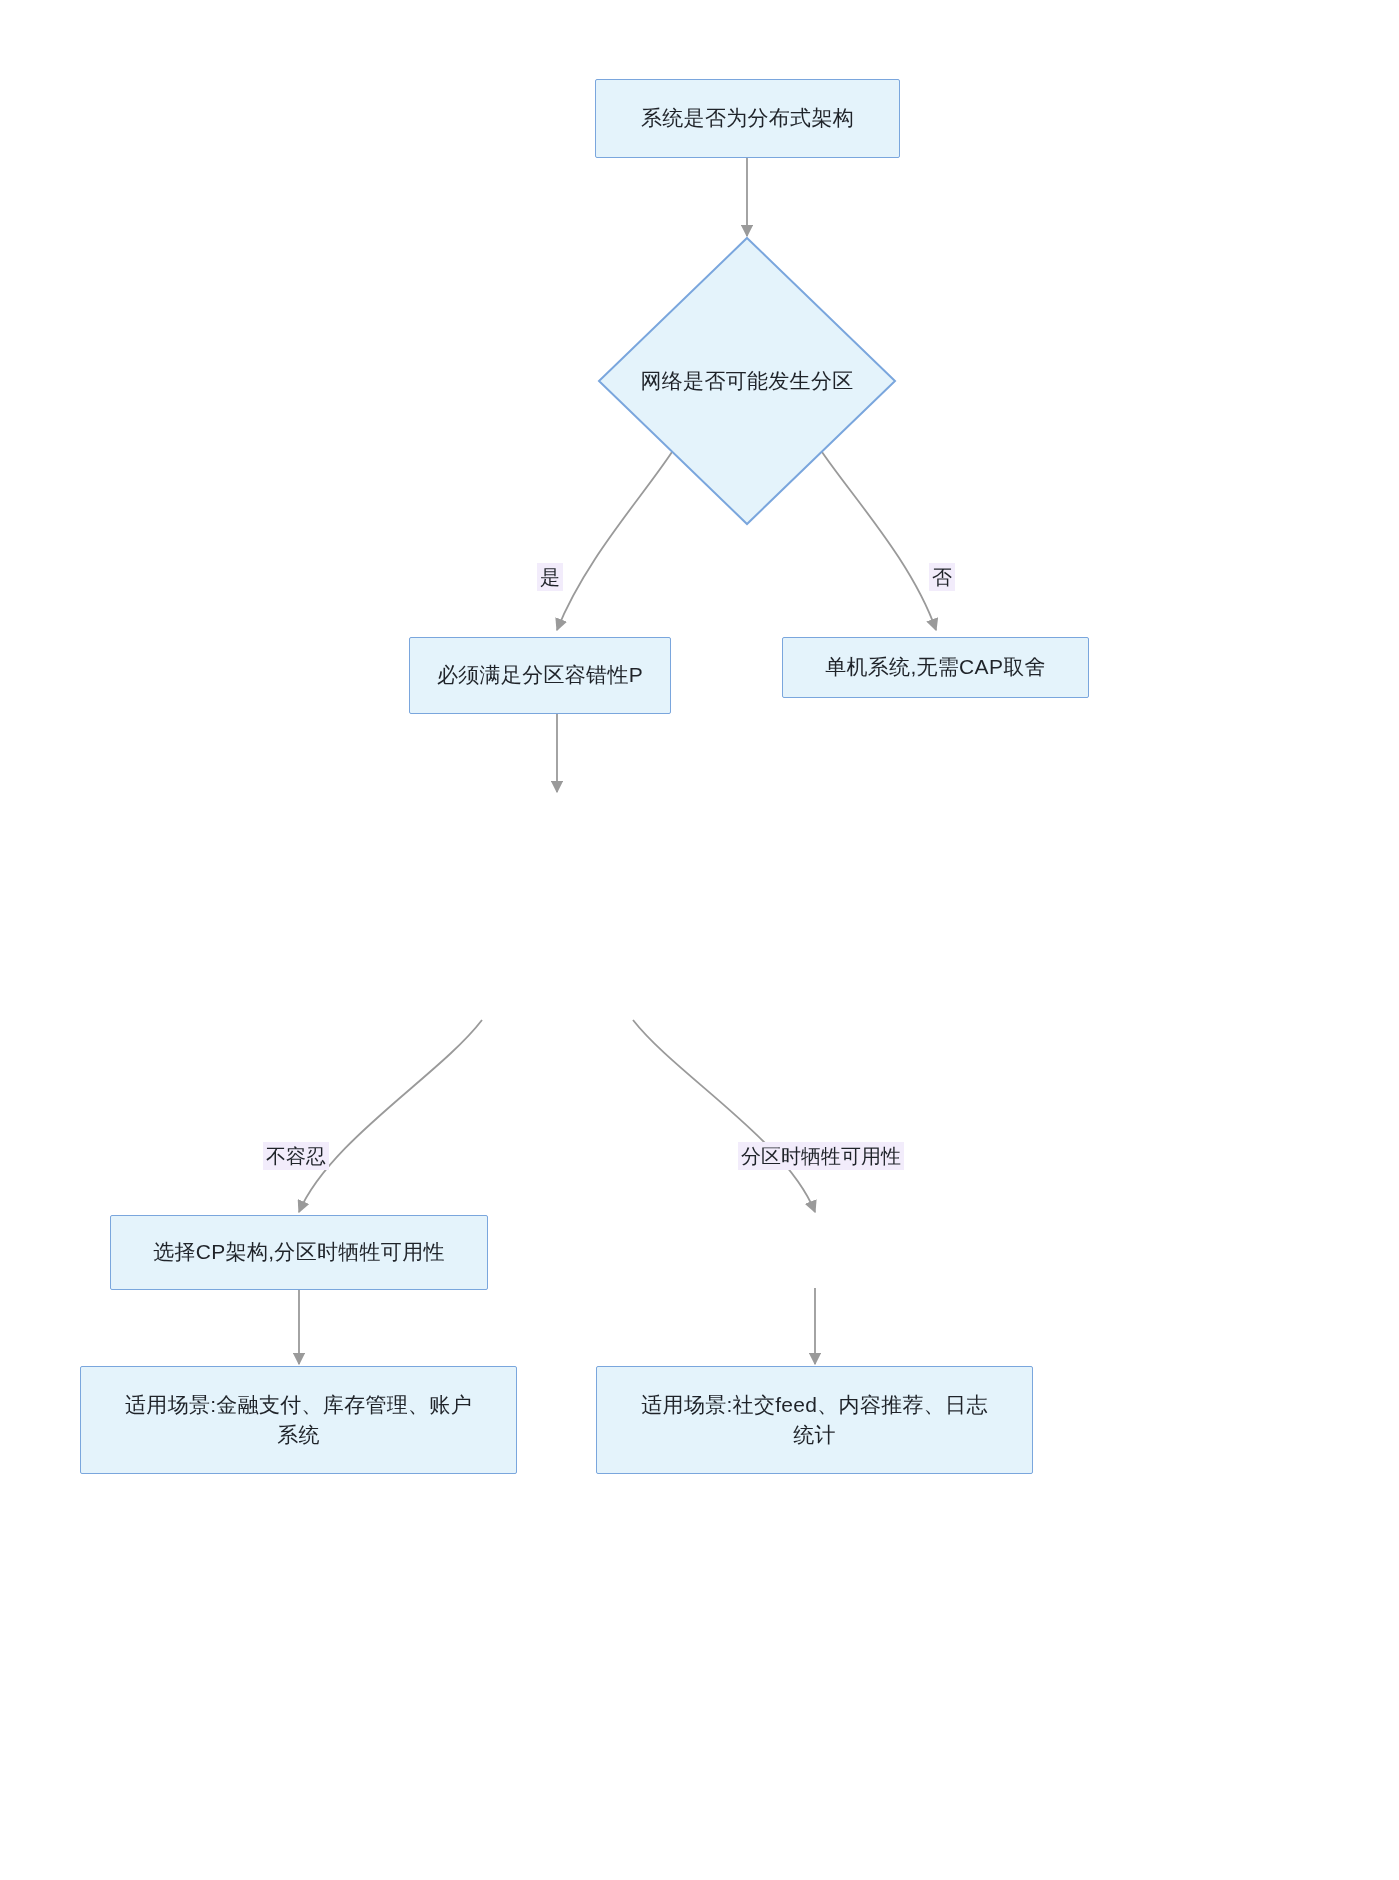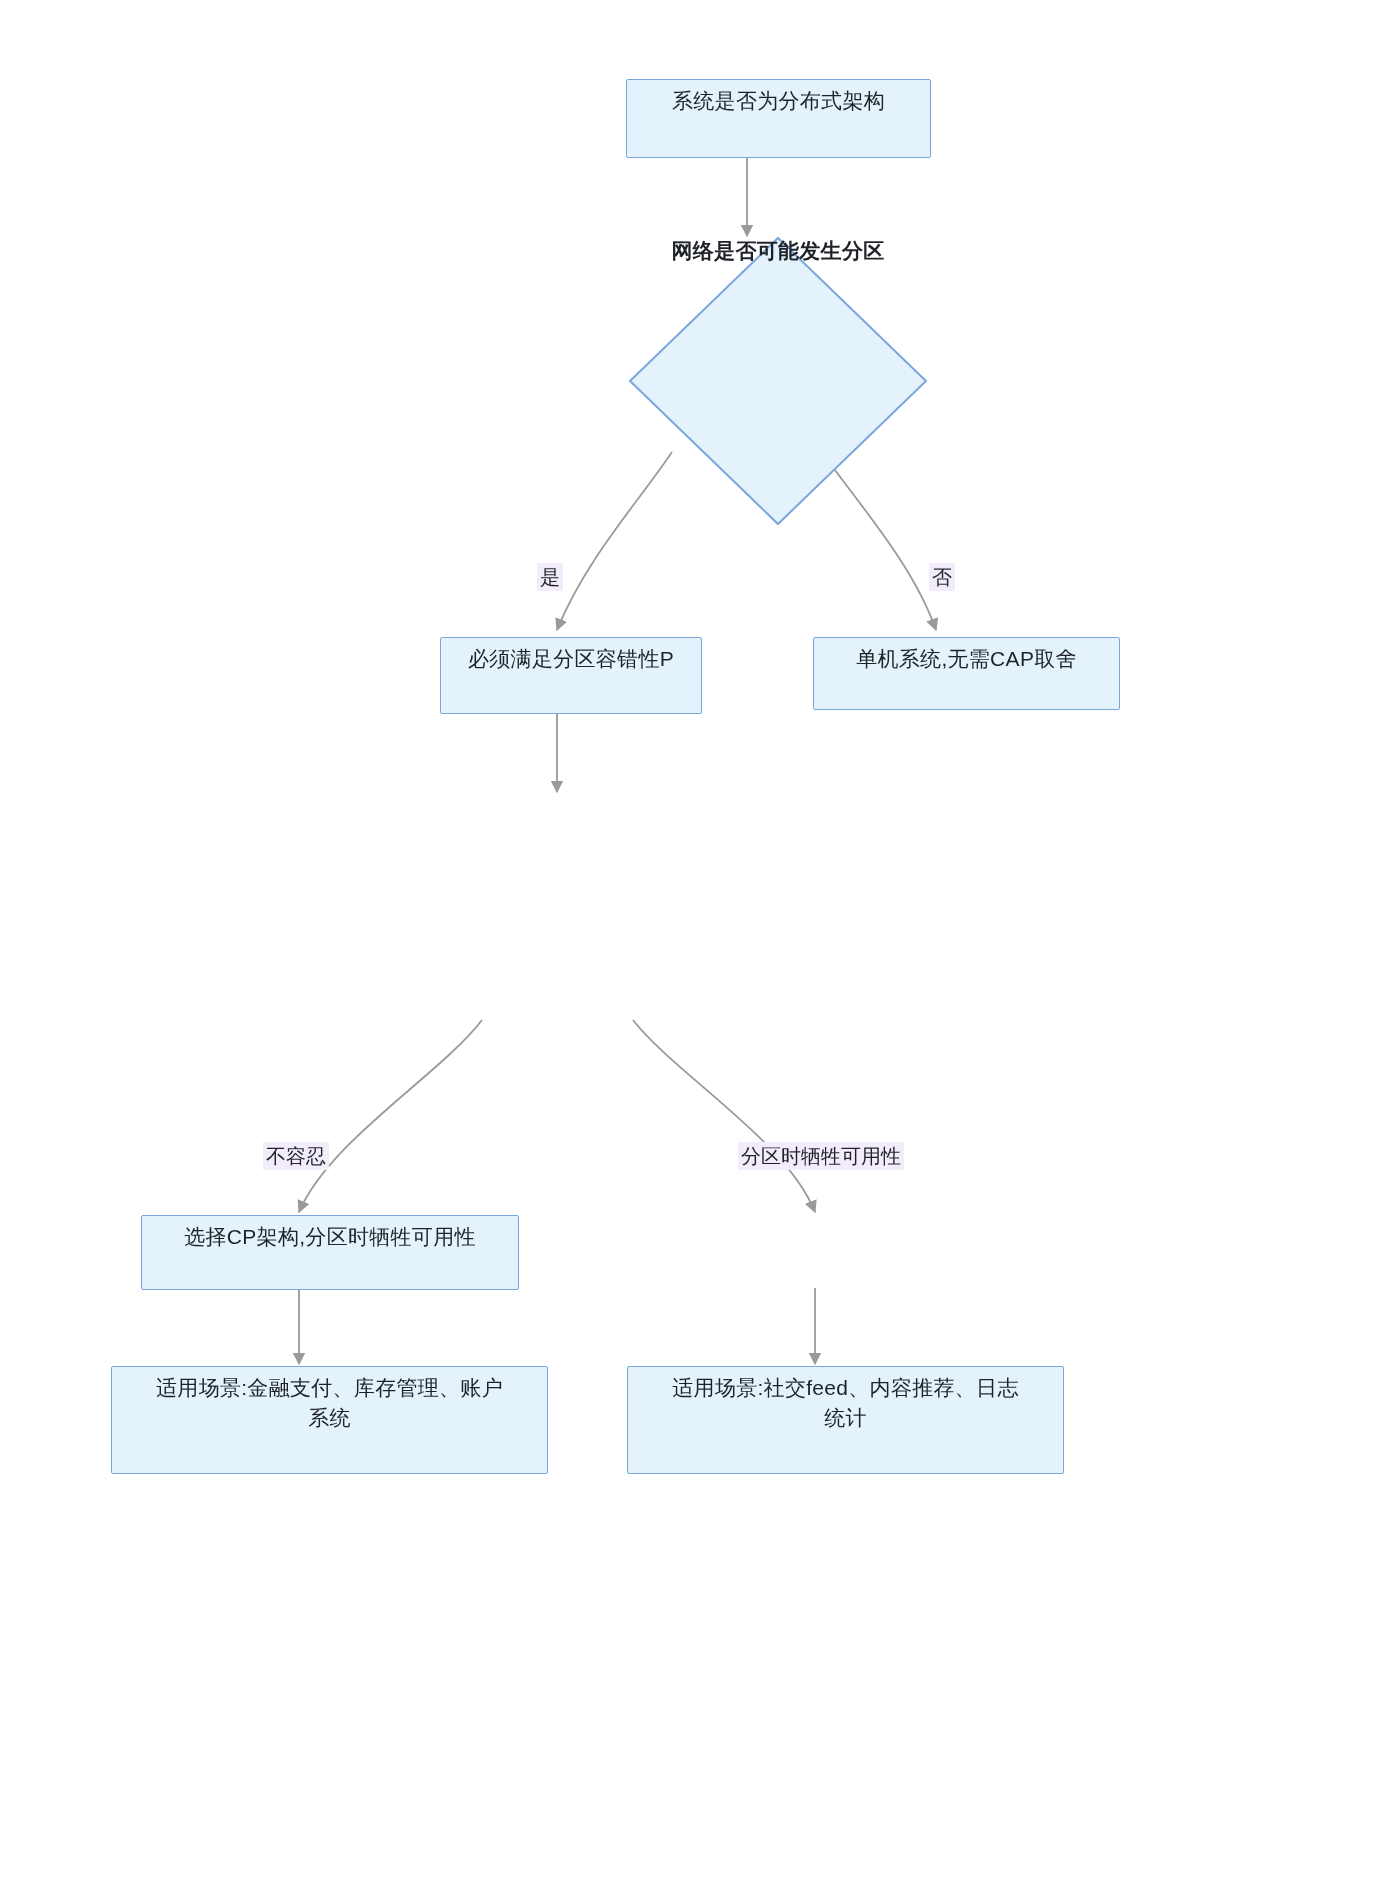--- a/index.html
+++ b/index.html
@@ -22,28 +22,27 @@
     left: 0;
     top: 0;
     width: 1399px;
     height: 1880px;
     pointer-events: none;
   }
   .node {
     position: absolute;
     box-sizing: border-box;
     display: flex;
-    align-items: flex-start;
+    align-items: center;
     justify-content: center;
     text-align: center;
     color: #1f2329;
     font-size: 21px;
     line-height: 1.45;
     letter-spacing: 0.3px;
-    margin-left: 31px;
   }
   .node-rect {
     background: #e4f3fb;
     border: 1.6px solid #7aa6dd;
     border-radius: 2px;
     padding: 6px 14px;
   }
   .node-diamond {
     background: transparent;
     border: none;
@@ -97,40 +96,40 @@
 
     <path d="M 299,1288 L 299,1364" fill="none" stroke="#9a9a9a" stroke-width="1.8" marker-end="url(#arrow)"></path>
 
     <path d="M 815,1288 L 815,1364" fill="none" stroke="#9a9a9a" stroke-width="1.8" marker-end="url(#arrow)"></path>
   </svg>
 
   <div class="node node-rect" style="left:595px; top:79px; width:305px; height:79px;">
     <span>系统是否为分布式架构</span>
   </div>
 
-  <div class="node node-diamond" style="left:597px; top:236px; width:300px; height:290px;font-weight:bold;">
+  <div class="node node-diamond" style="left:597px; top:236px; width:300px; height:290px;">
     <svg class="diamond-shape" viewBox="0 0 300 290" preserveAspectRatio="none" xmlns="http://www.w3.org/2000/svg">
       <polygon points="150,2 298,145 150,288 2,145" fill="#e4f3fb" stroke="#7aa6dd" stroke-width="2"></polygon>
     </svg>
     <span class="diamond-label">网络是否可能发生分区</span>
   </div>
 
   <div class="edge-label" style="left:537px; top:563px;">
     <span>是</span>
   </div>
 
   <div class="edge-label" style="left:929px; top:563px;">
     <span>否</span>
   </div>
 
   <div class="node node-rect" style="left:409px; top:637px; width:262px; height:77px;">
     <span>必须满足分区容错性P</span>
   </div>
 
-  <div class="node node-rect" style="left:782px; top:637px; width:307px; height:73px;">
+  <div class="node node-rect" style="left:782px; top:637px; width:307px; height:61px;">
     <span>单机系统,无需CAP取舍</span>
   </div>
 
 
   <div class="edge-label" style="left:263px; top:1142px;">
     <span>不容忍</span>
   </div>
 
   <div class="edge-label" style="left:738px; top:1142px;">
     <span>分区时牺牲可用性</span>

